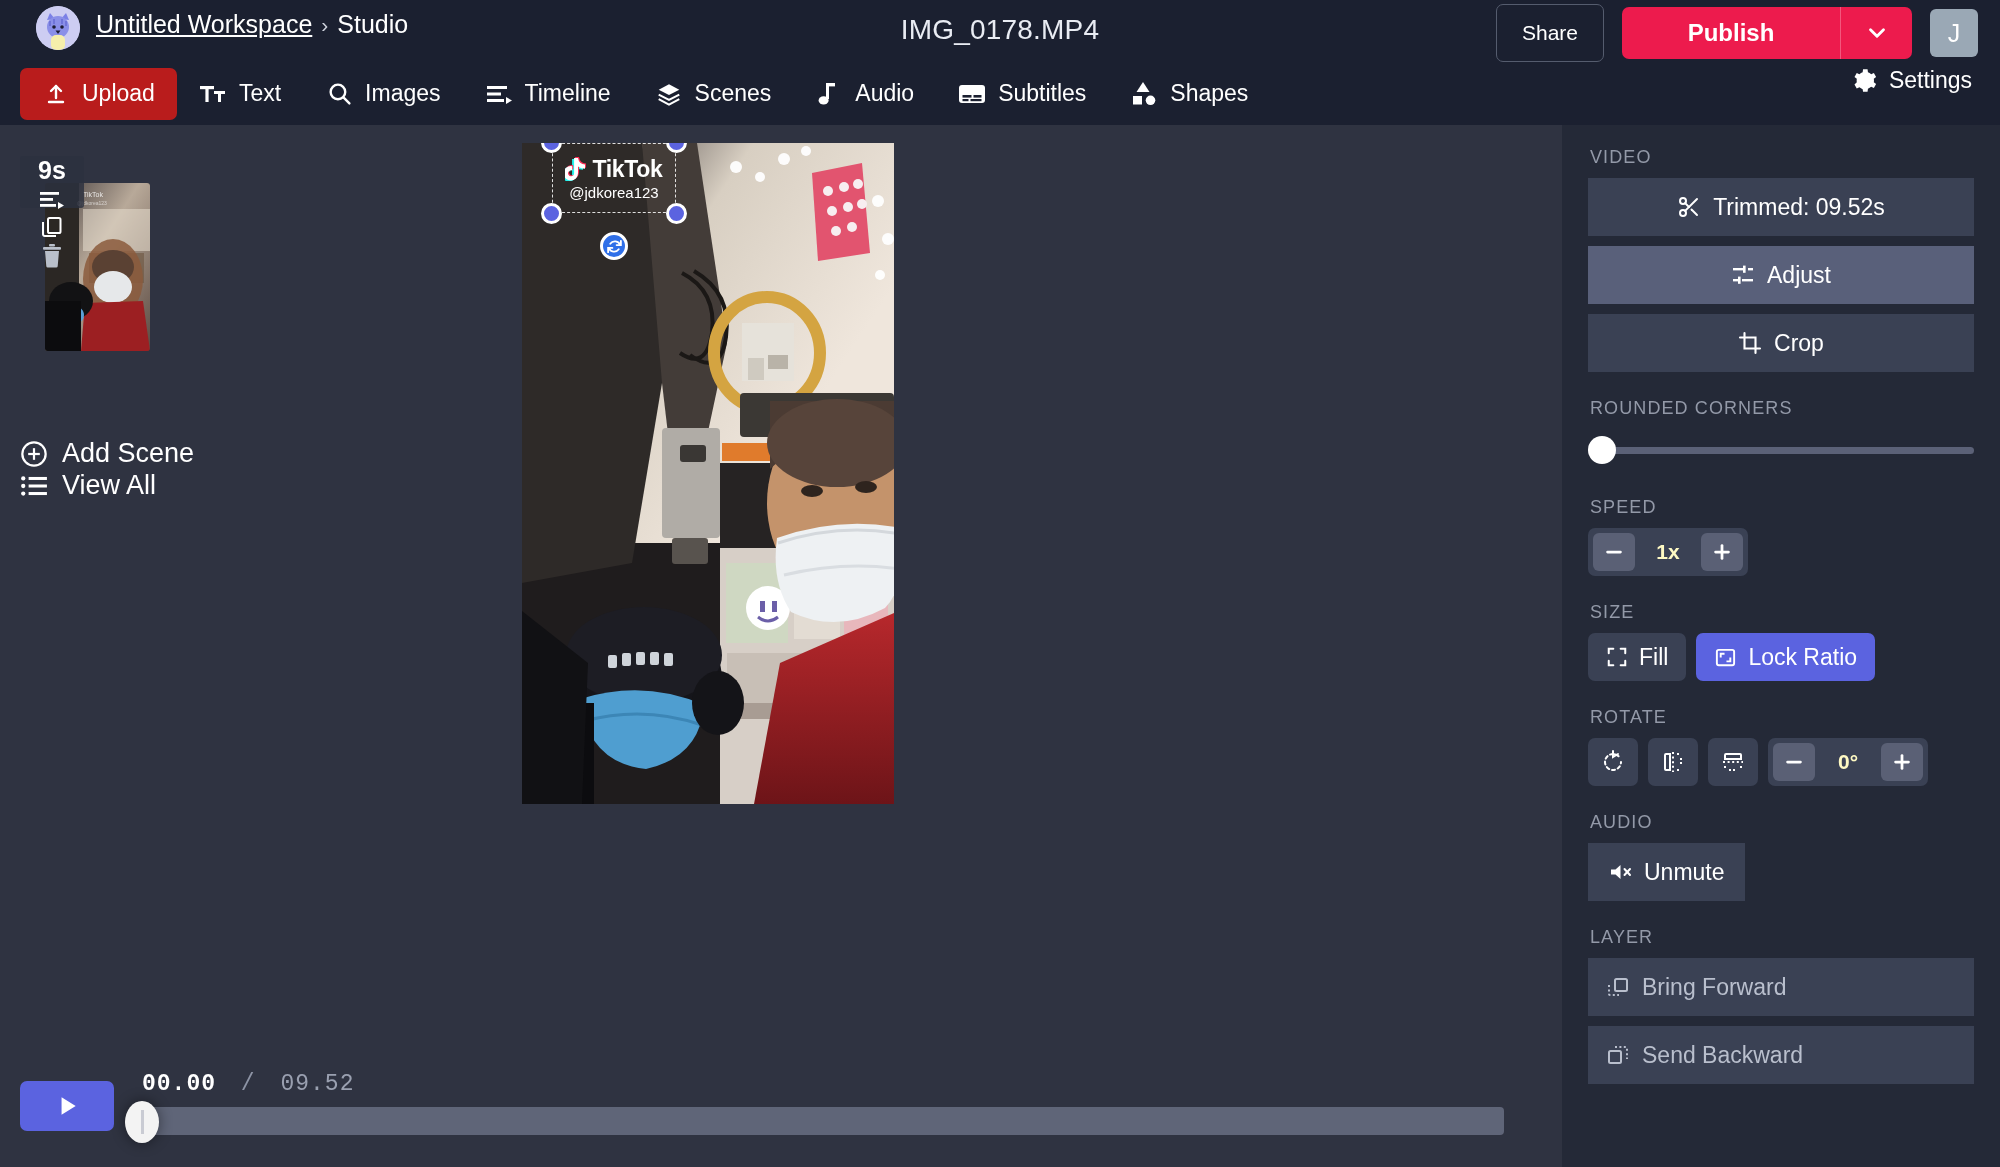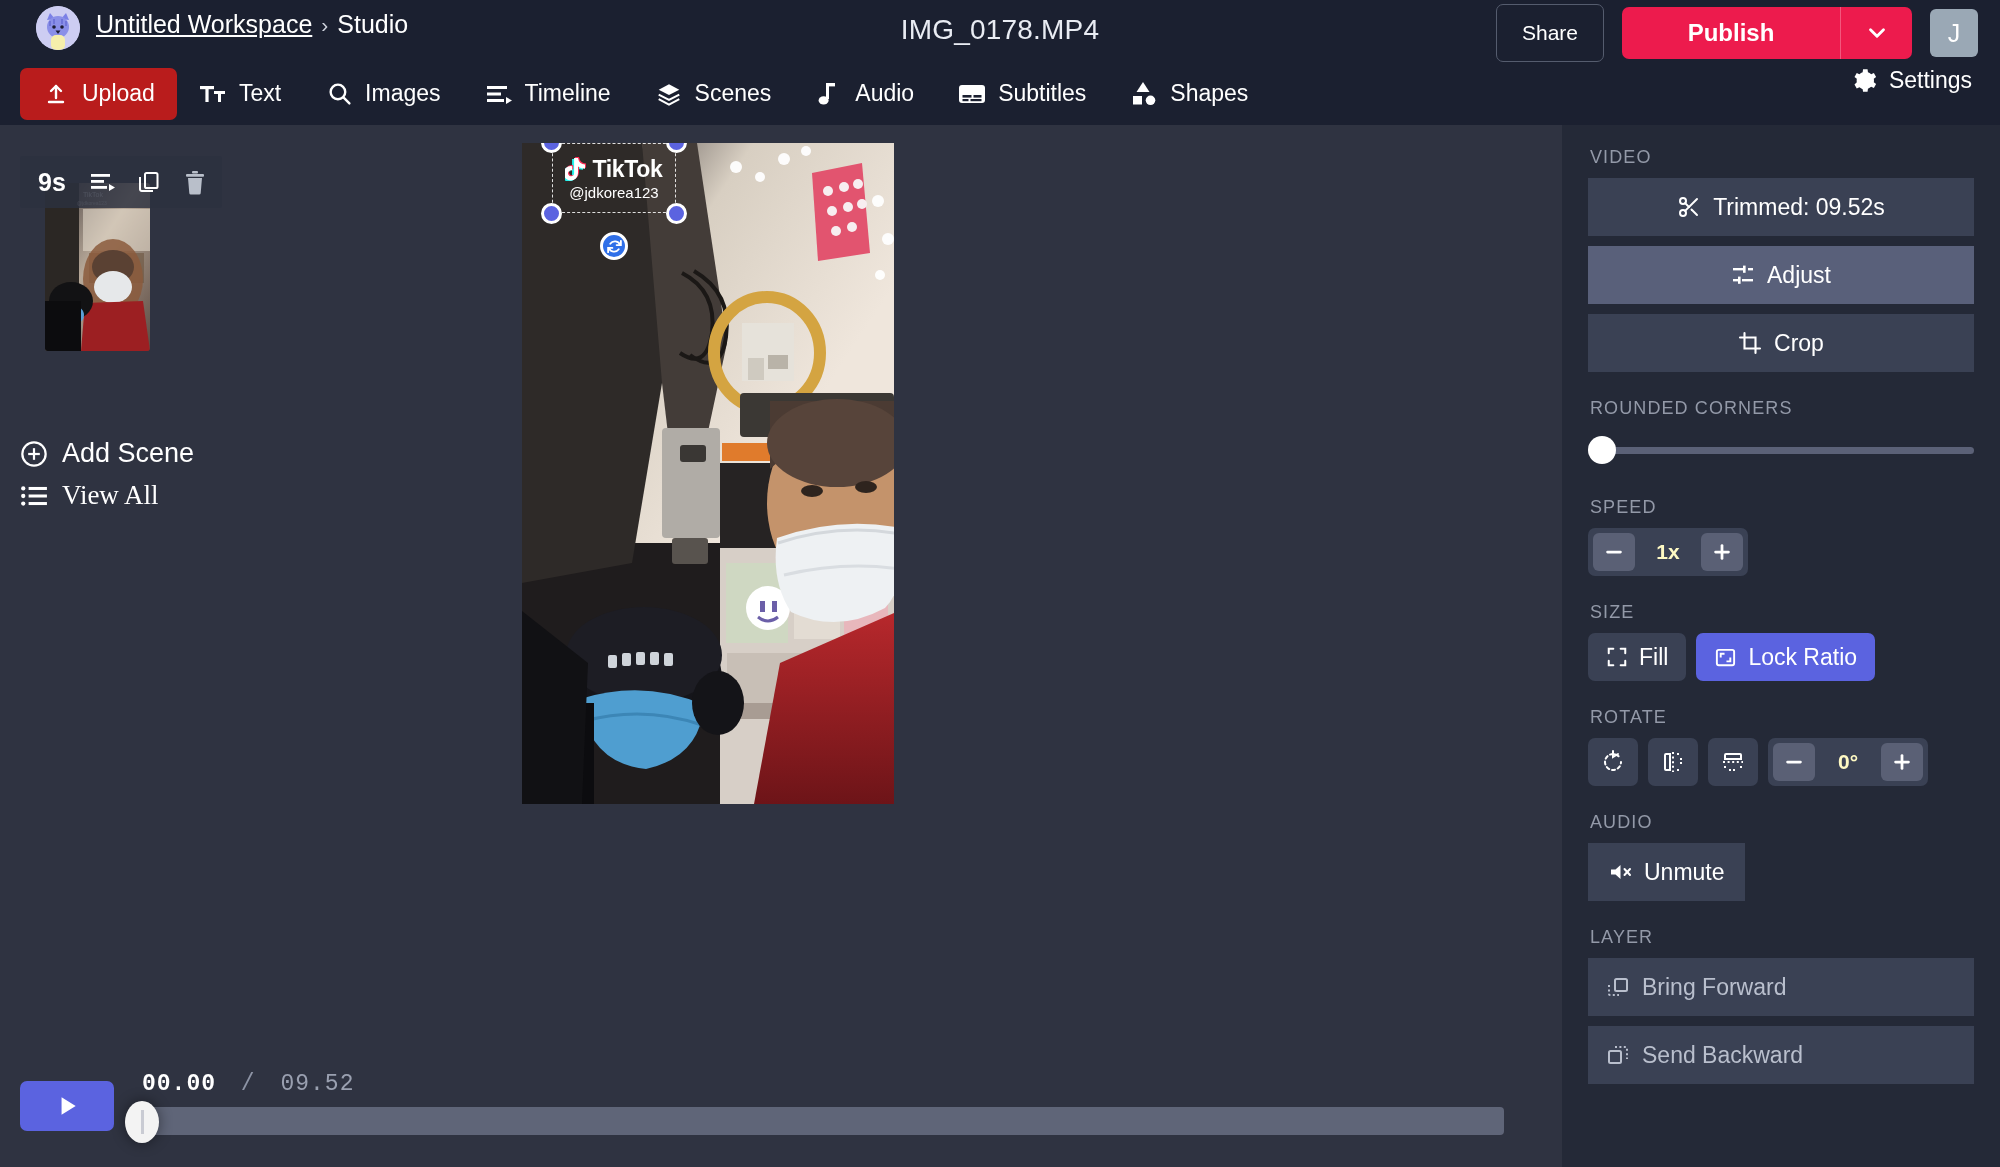--- a/index.html
+++ b/index.html
@@ -90,34 +90,34 @@
   }
   .scene-card { position: absolute; left: 20px; top: 18px; width: 170px; }
   .scene-thumb {
     width: 105px; height: 168px; margin-left: 25px; margin-top: 40px;
     border-radius: 3px; overflow: hidden; position: relative;
     background: #1c1a1f;
   }
   .scene-toolbar {
     position: absolute; left: 0; top: 13px; height: 52px;
     display: flex; align-items: center; background: rgba(44,49,63,0.82);
-    border-radius: 3px; padding: 0 6px; gap: 4px; z-index: 3;
+    border-radius: 3px; padding: 0 6px; gap: 4px; z-index: 3; flex-direction: column;
   }
   .scene-dur { color: #fff; font-size: 25px; font-weight: bold; padding: 0 12px; }
   .scene-ic {
     width: 42px; height: 40px; display: flex; align-items: center; justify-content: center;
     cursor: pointer;
   }
   .panel-action {
     position: absolute; left: 20px;
     display: flex; align-items: center; gap: 14px;
     color: #ffffff; font-size: 27px; cursor: pointer;
   }
   .panel-action.add { top: 313px; }
-  .panel-action.viewall { top: 355px; font-family: Liberation Serif, serif; }
+  .panel-action.viewall { top: 345px; }
 
   
   .canvas-area {
     position: absolute; left: 290px; top: 125px; right: 438px; bottom: 0;
     background: #2f3341;
   }
   .video-frame {
     position: absolute; left: 232px; top: 18px;
     width: 372px; height: 661px; overflow: hidden; background: #1b1a20;
   }

